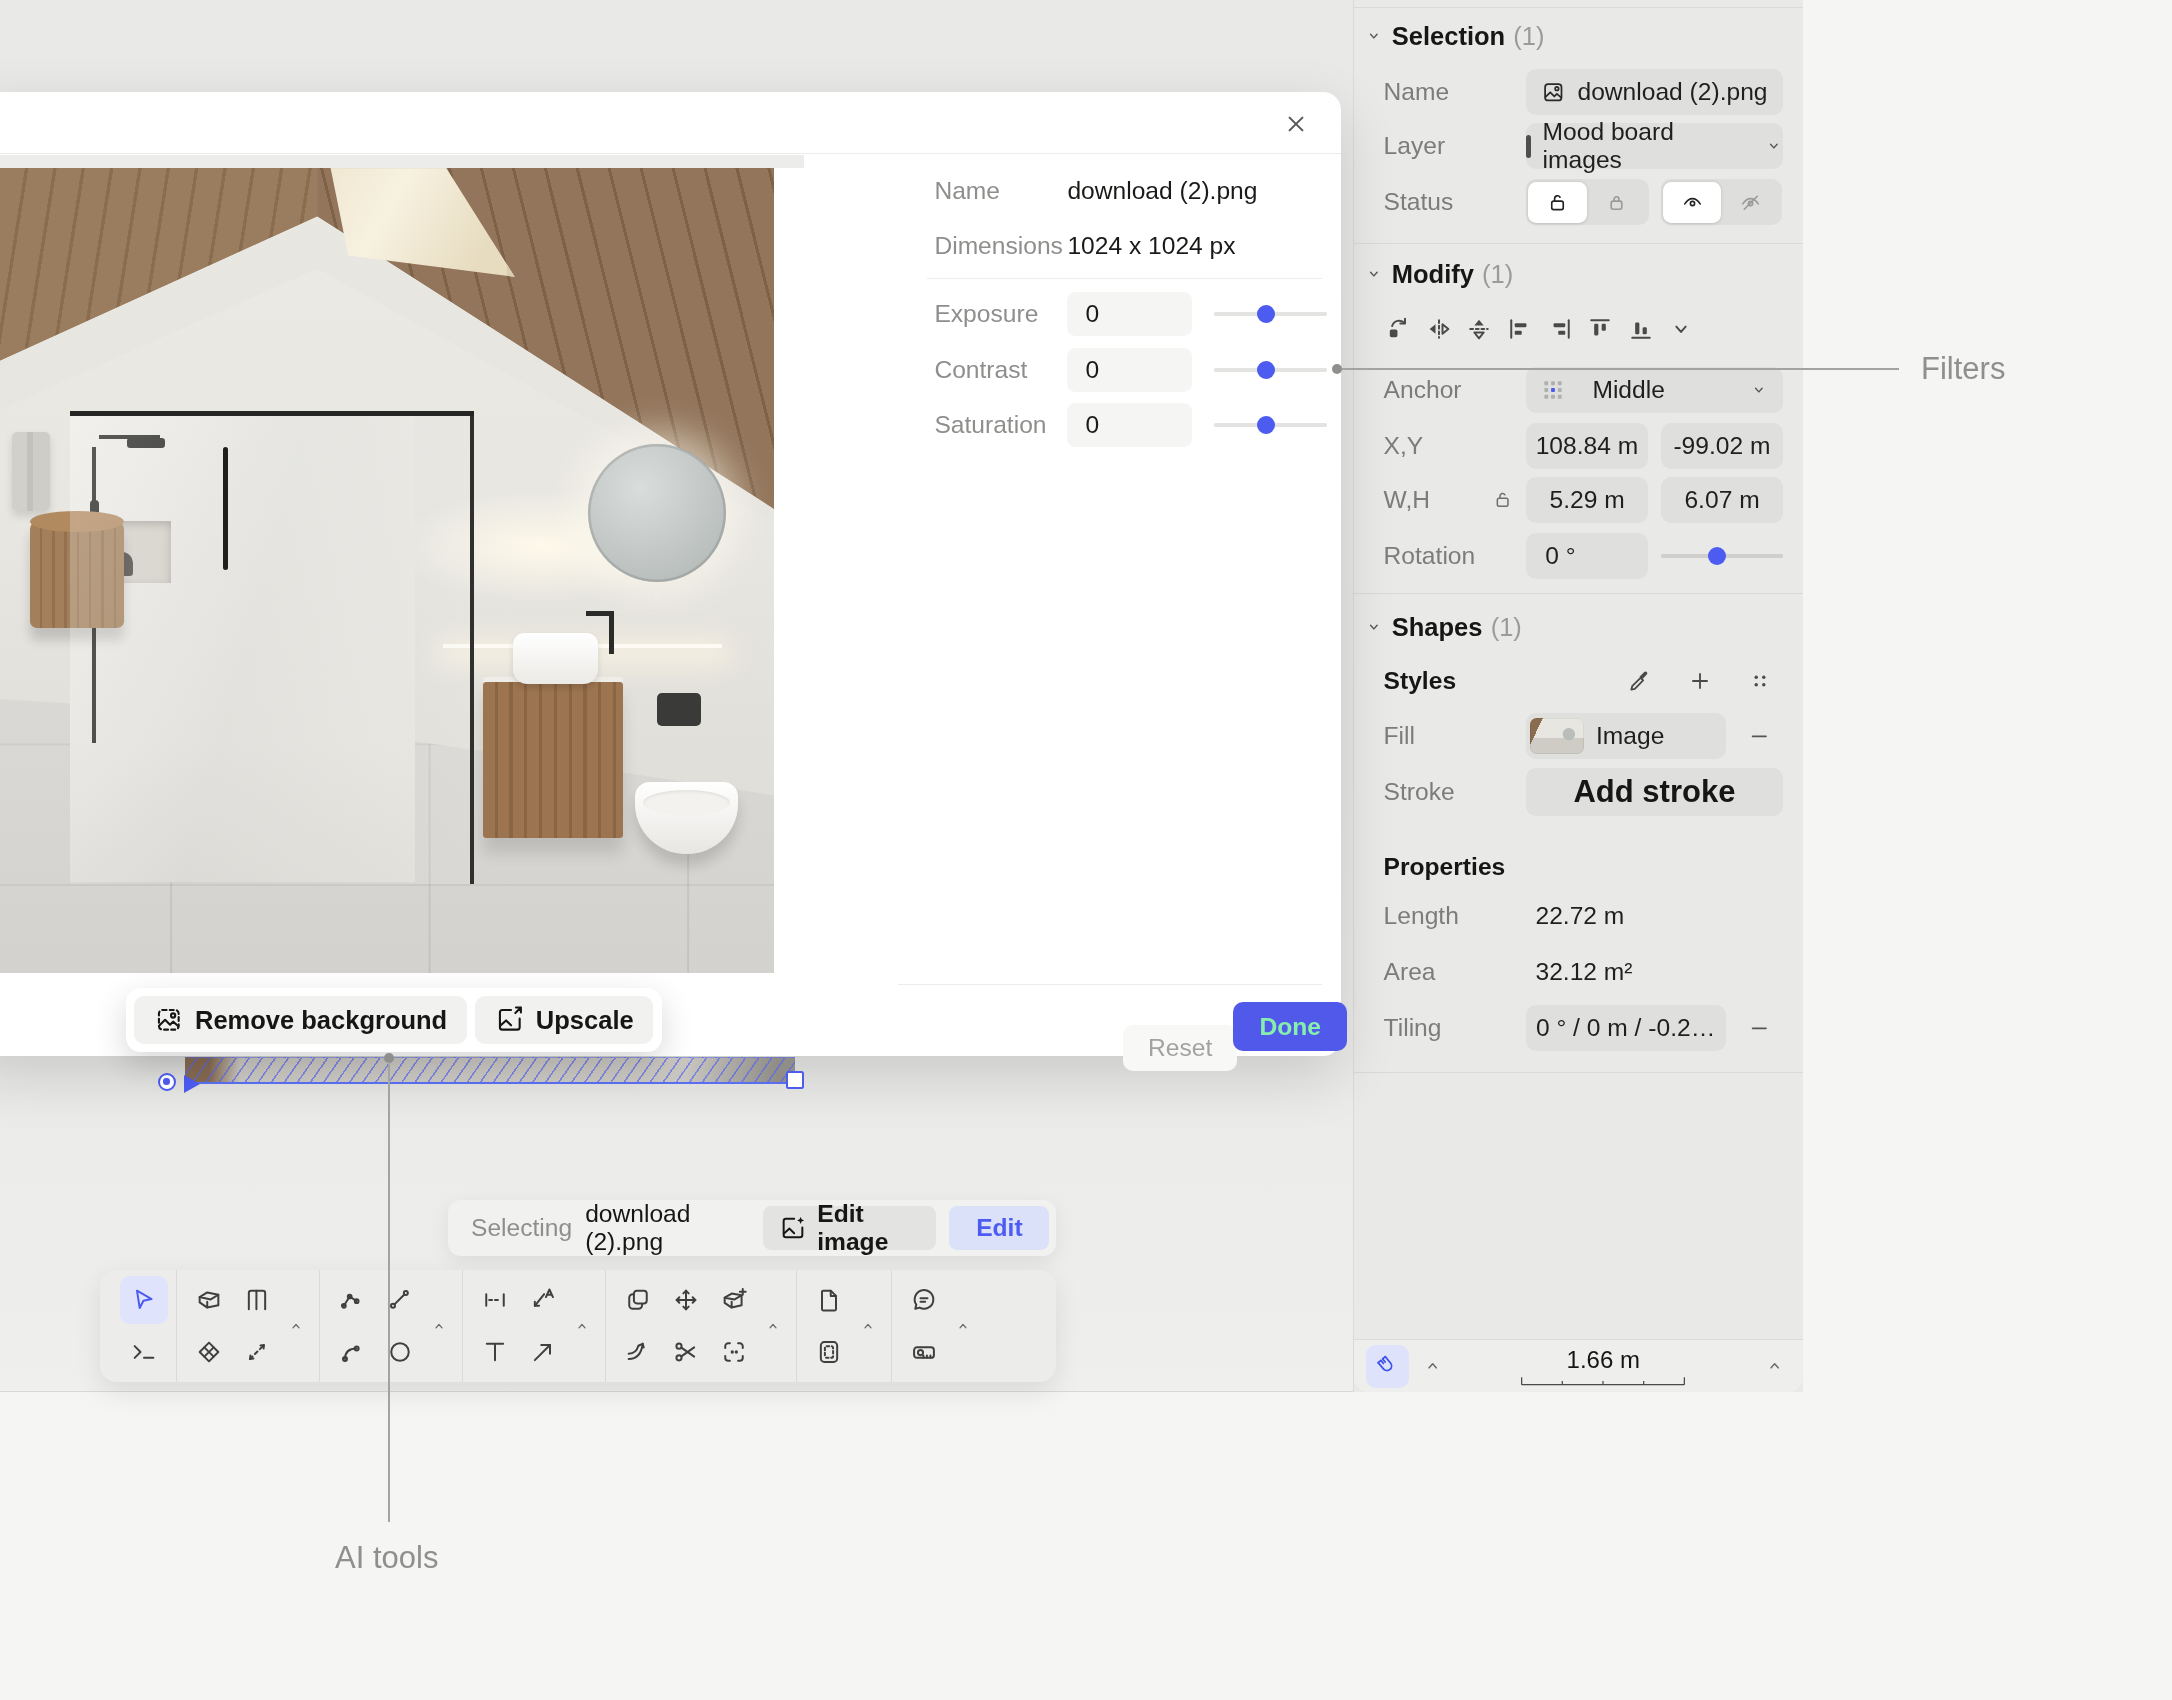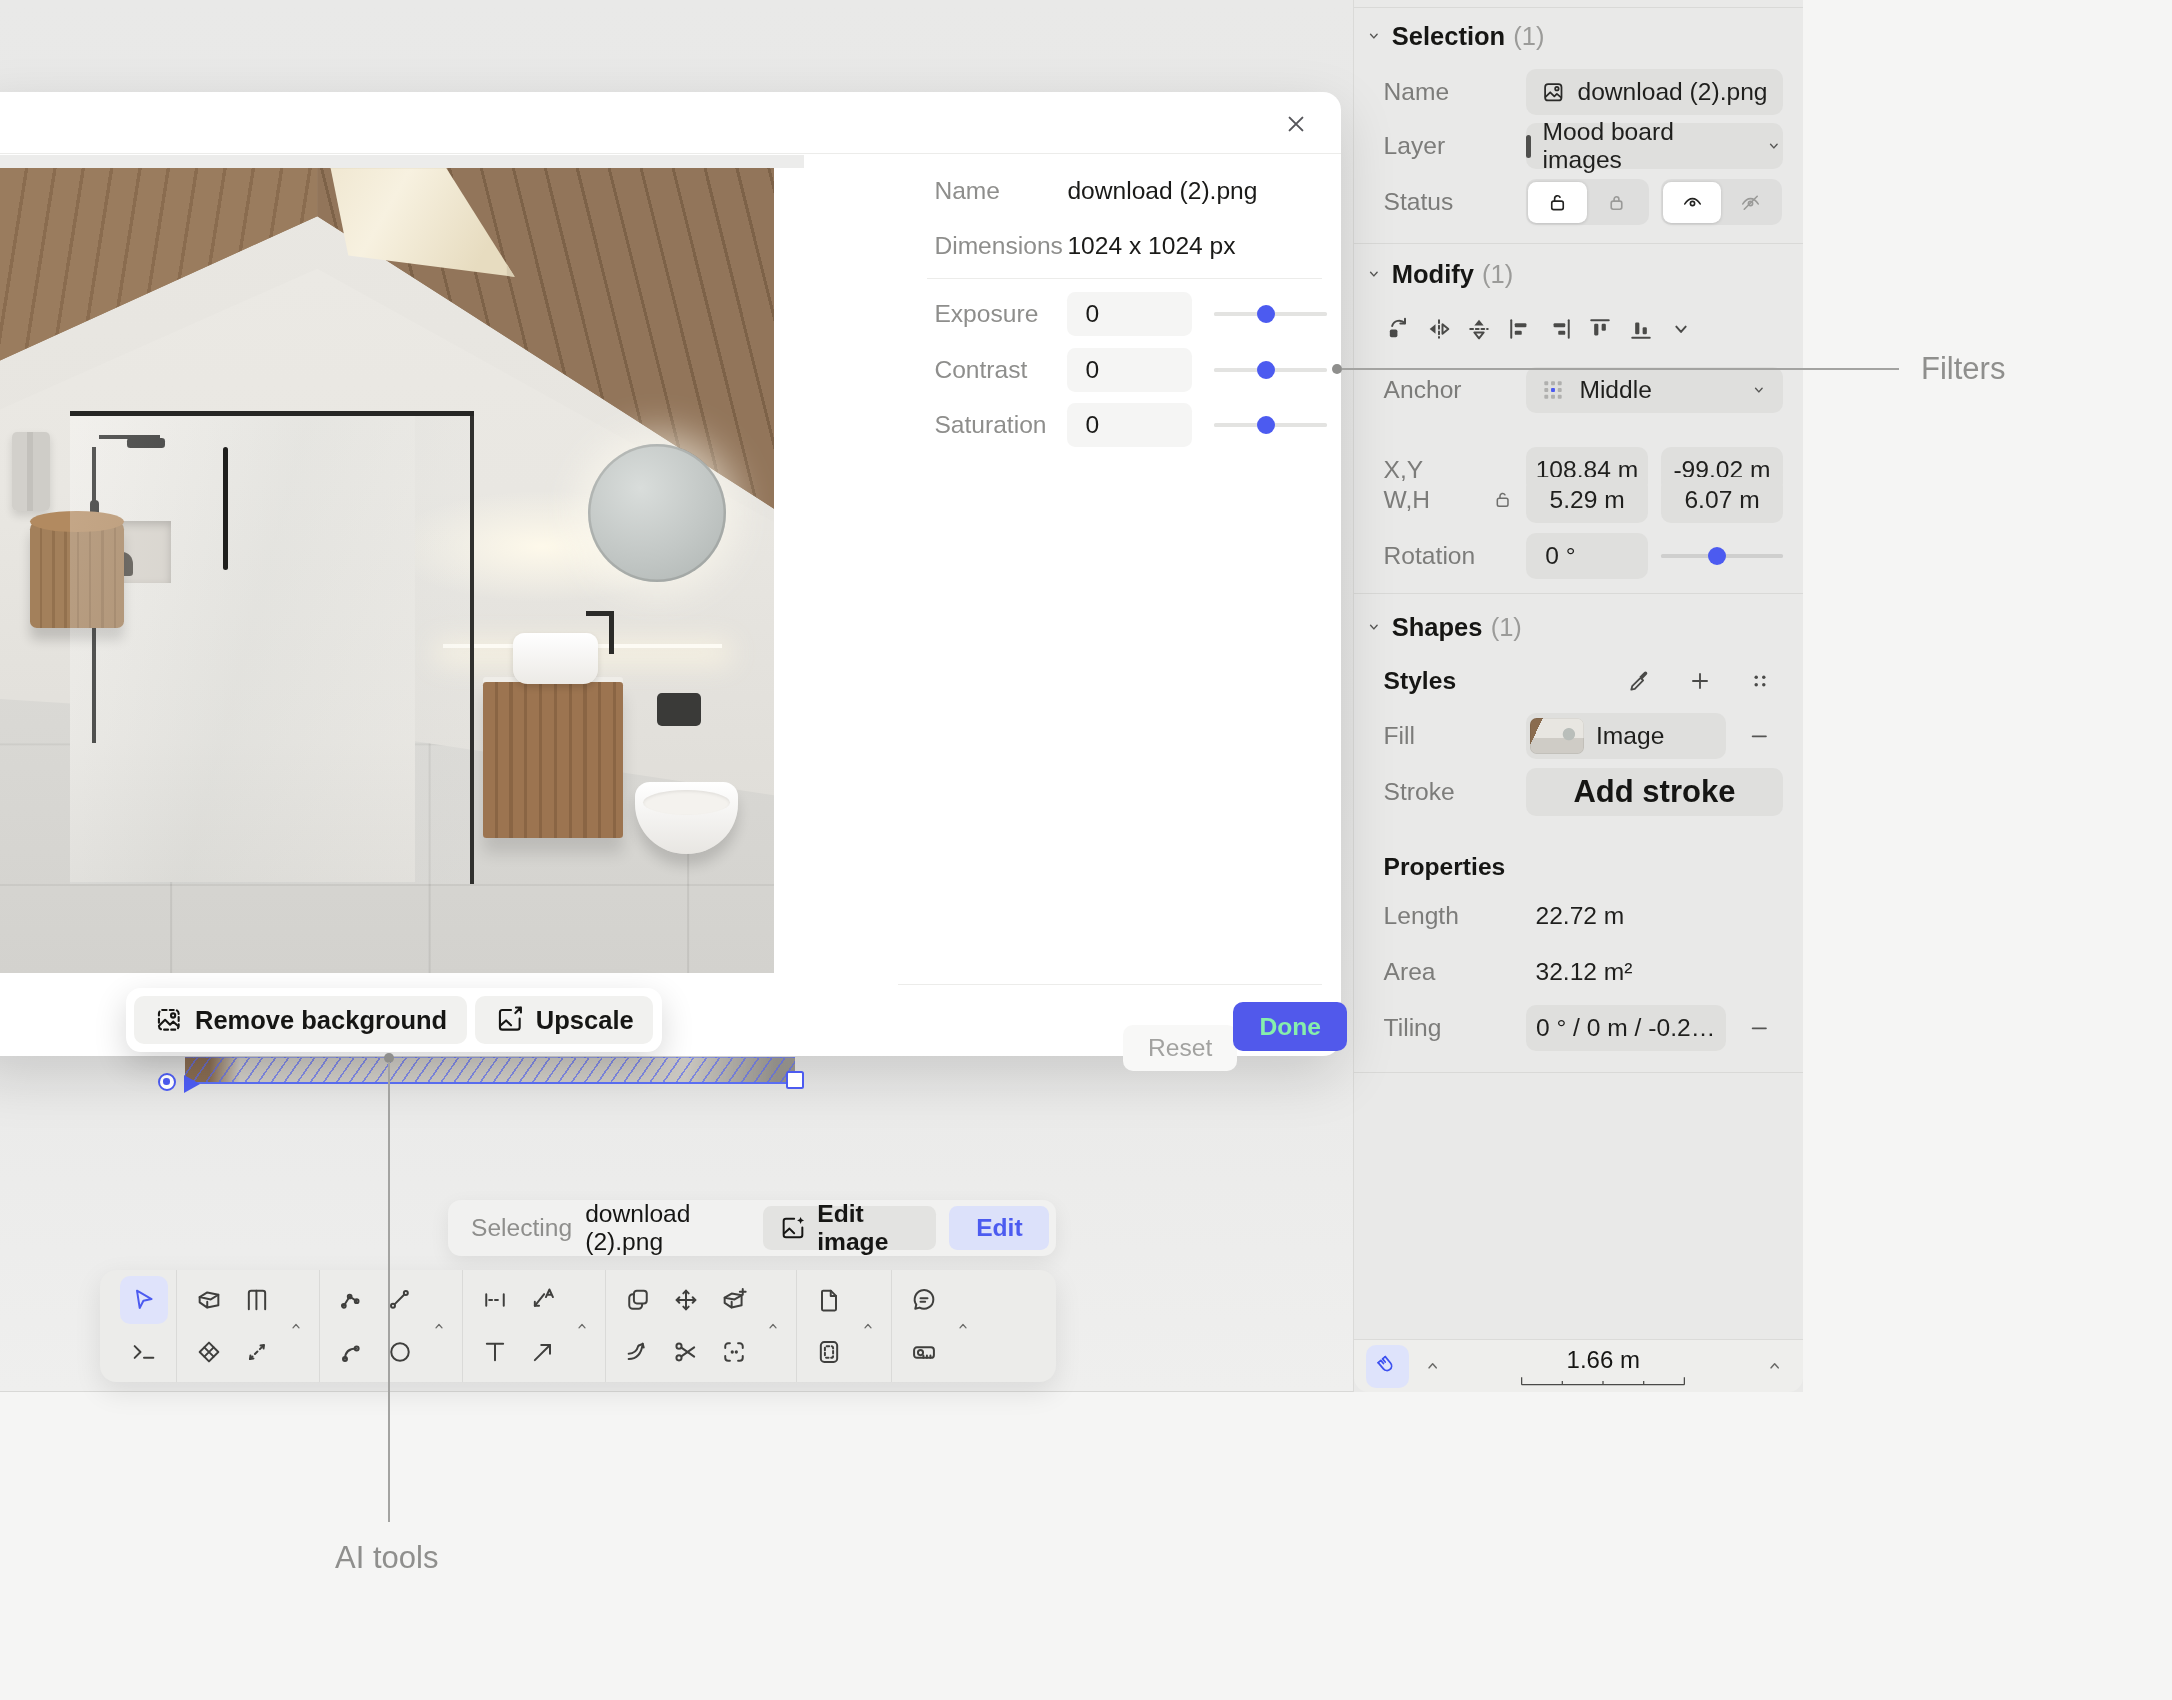--- a/index.html
+++ b/index.html
@@ -382,21 +382,21 @@
         <span class="icon">
           <svg viewBox="0 0 24 24" fill="none" stroke="currentColor" stroke-width="1.7" stroke-linecap="round" stroke-linejoin="round">
             <path d="M8 10l4 4.5 4-4.5"></path>
           </svg>
         </span>
       </div>
     </div>
 
   <div class="srow" style="top:367px">
     <span class="lbl">Anchor</span>
-    <div class="spill full" style="gap:13px;padding:0 14.8px">
+    <div class="spill full" style="gap:26px;padding:0 14.8px">
       <span class="icon" style="width:26px;height:26px">
           <svg viewBox="0 0 24 24" fill="none" stroke="currentColor" stroke-width="1.7" stroke-linecap="round" stroke-linejoin="round">
             <rect x="4" y="4" width="3.6" height="3.6" rx=".8" fill="#b0b0ae" stroke="none"></rect>
             <rect x="10.2" y="4" width="3.6" height="3.6" rx=".8" fill="#b0b0ae" stroke="none"></rect>
             <rect x="16.4" y="4" width="3.6" height="3.6" rx=".8" fill="#b0b0ae" stroke="none"></rect>
             <rect x="4" y="10.2" width="3.6" height="3.6" rx=".8" fill="#b0b0ae" stroke="none"></rect>
             <rect x="10.2" y="10.2" width="3.6" height="3.6" rx=".8" fill="#4c5bf0" stroke="none"></rect>
             <rect x="16.4" y="10.2" width="3.6" height="3.6" rx=".8" fill="#b0b0ae" stroke="none"></rect>
             <rect x="4" y="16.4" width="3.6" height="3.6" rx=".8" fill="#b0b0ae" stroke="none"></rect>
             <rect x="10.2" y="16.4" width="3.6" height="3.6" rx=".8" fill="#b0b0ae" stroke="none"></rect>
@@ -405,21 +405,21 @@
         </span>
       <span class="val">Middle</span>
       <span class="icon" style="width:19.7px;height:19.7px;margin-left:auto;color:#555553">
           <svg viewBox="0 0 24 24" fill="none" stroke="currentColor" stroke-width="1.7" stroke-linecap="round" stroke-linejoin="round">
             <path d="M8 10l4 4.5 4-4.5"></path>
           </svg>
         </span>
     </div>
   </div>
 
-  <div class="srow" style="top:447px">
+  <div class="srow" style="top:423px">
     <span class="lbl">X,Y</span>
     <div class="spill half">
         <span>108.84 m</span>
       </div>
     <span class="gap15"></span>
     <div class="spill half">
         <span>-99.02 m</span>
       </div>
   </div>
 

